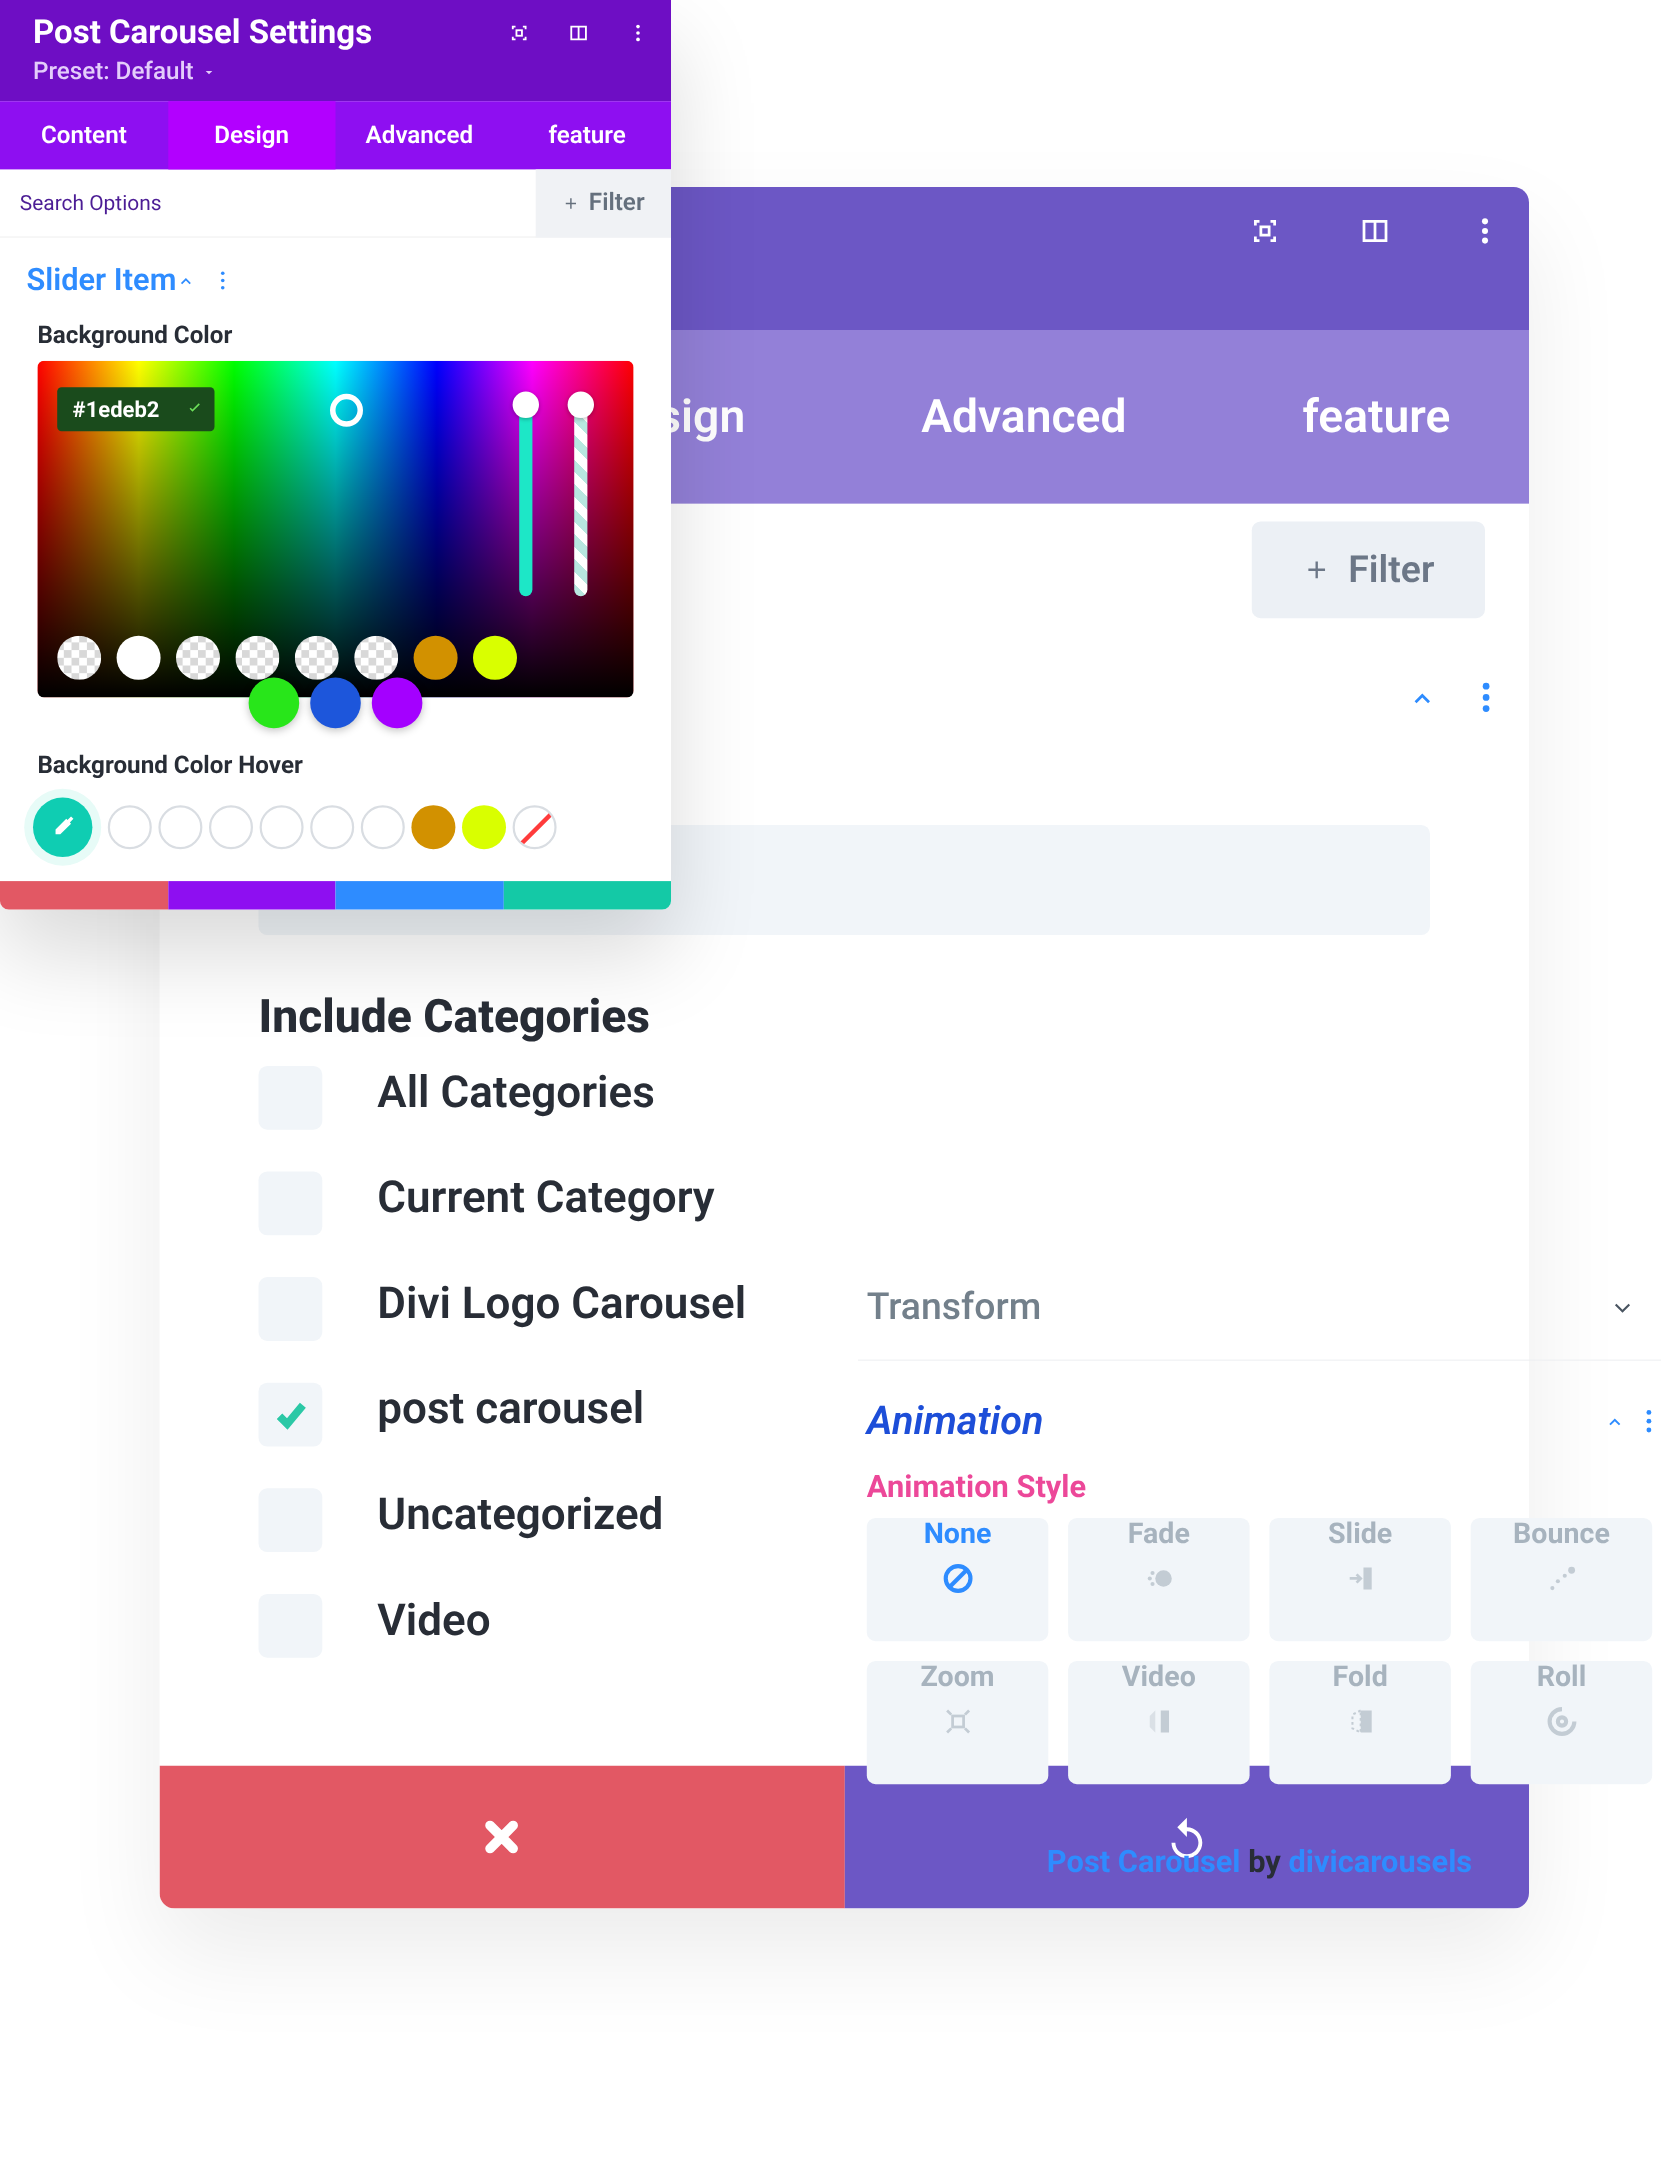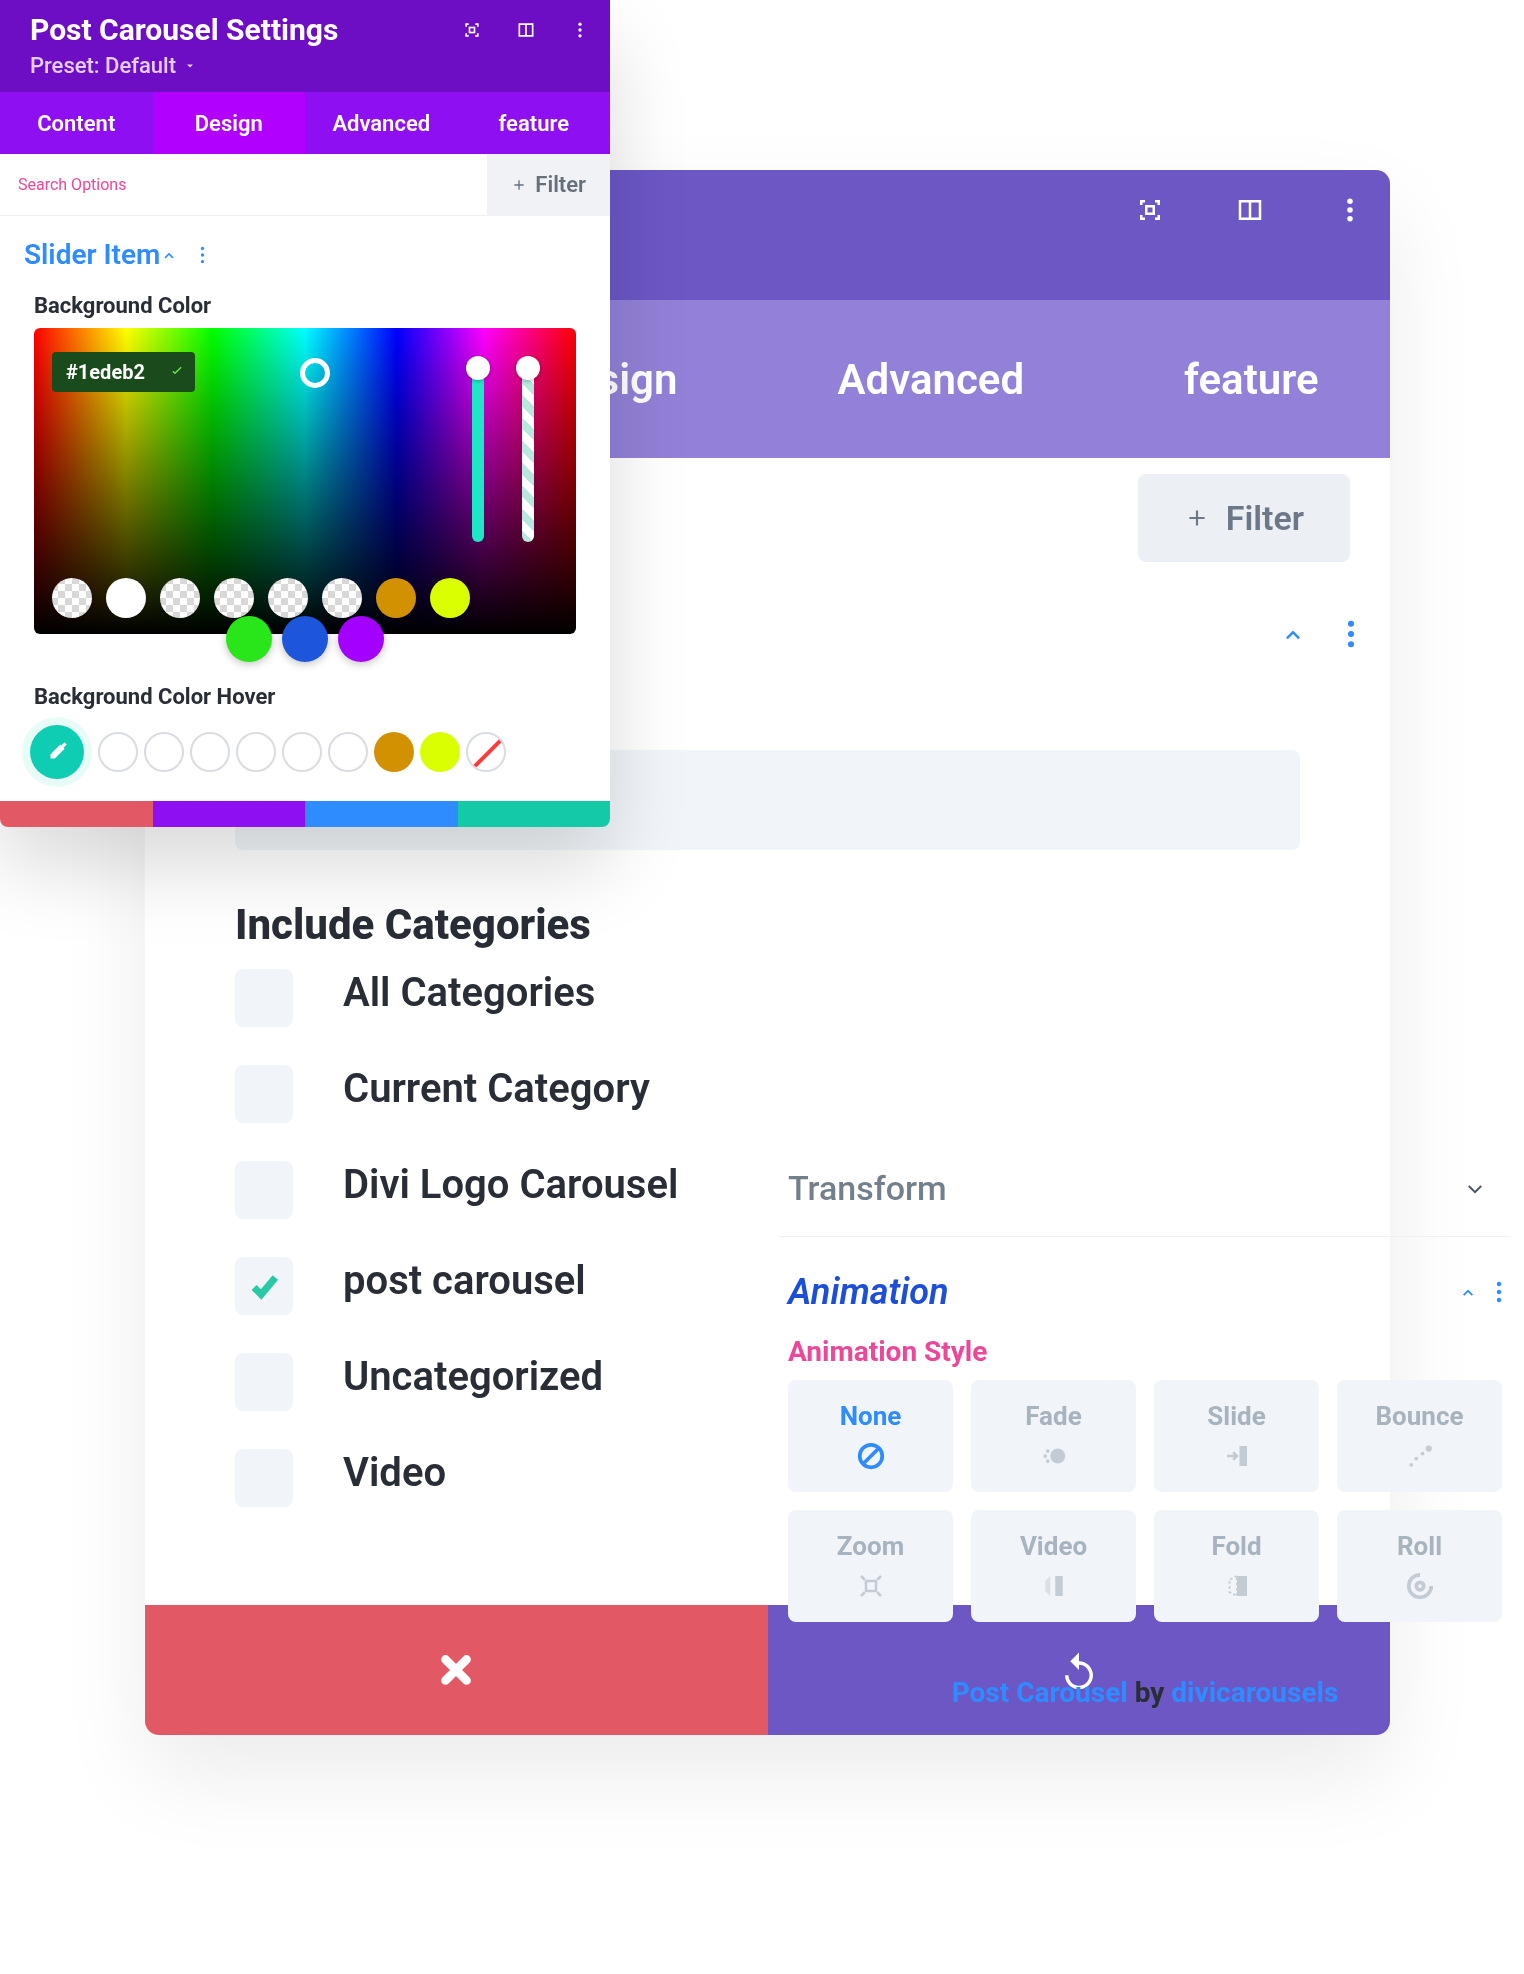--- a/index.html
+++ b/index.html
@@ -39,41 +39,41 @@
 .transform-row { display: flex; align-items: center; justify-content: space-between; padding: 28px 24px 28px 8px; border-bottom: 1px solid #eef0f3; }
 .transform-row .lbl { color: #73808b; font-size: 34px; font-weight: 500; }
 .transform-row svg { width: 22px; height: 22px; fill: #4a5561; }
 .anim-header { display: flex; align-items: center; justify-content: space-between; padding: 34px 8px 18px 8px; }
 .anim-title { color: #1d4ed8; font-size: 36px; font-weight: 600; font-style: italic; }
 .anim-header-icons { display: flex; align-items: center; gap: 18px; }
 .anim-header-icons svg.chev { width: 20px; height: 20px; fill: #2e8cff; }
 .anim-header-icons svg.dots { width: 6px; height: 22px; fill: #2e8cff; }
 .anim-style-lbl { font-size: 28px; font-weight: 700; color: #ec4899; padding: 4px 0 12px 8px; }
 .anim-grid { display: grid; grid-template-columns: repeat(4, 1fr); gap: 18px; padding: 0 8px 8px 8px; }
-.anim-cell { background: #f1f5f9; border-radius: 8px; height: 112px; display: flex; flex-direction: column; align-items: center; justify-content: center; gap: 10px; }
+.anim-cell { background: #f1f5f9; border-radius: 8px; height: 112px; display: flex; flex-direction: column; align-items: center; gap: 10px; }
 .anim-cell .nm { font-size: 26px; font-weight: 700; color: #a7b3be; }
 .anim-cell.active .nm { color: #2e8cff; }
 .anim-cell svg { width: 30px; height: 30px; }
 .credit { text-align: center; padding-top: 46px; font-size: 28px; color: #282d36; font-weight: 700; }
 .credit a { color: #2e8cff; text-decoration: none; font-weight: 700; }
 
 
 .front-panel { position: absolute; left: 0; top: 0; width: 610px; background: #fff; box-shadow: 0 40px 80px rgba(0,0,0,0.15); border-radius: 0 0 8px 8px; overflow: hidden; }
 .fp-header { background: #6e0ec4; padding: 12px 20px 14px 30px; }
 .fp-title-row { display: flex; align-items: center; justify-content: space-between; }
 .fp-title { color: #fff; font-size: 30px; font-weight: 700; }
 .fp-hicons { display: flex; gap: 34px; align-items: center; }
 .fp-hicons svg { width: 20px; height: 20px; fill: #fff; }
 .fp-preset { color: #e4cdfb; font-size: 22px; font-weight: 500; padding-top: 6px; display: flex; align-items: center; gap: 8px; }
 .fp-preset svg { width: 12px; height: 12px; fill: #e4cdfb; }
 .fp-tabs { background: #8e0ff1; display: flex; height: 62px; }
 .fp-tab { flex: 1; display: flex; align-items: center; justify-content: center; color: #fff; font-size: 22px; font-weight: 600; }
 .fp-tab.active { background: #b200ff; }
 .fp-search-row { display: flex; align-items: center; height: 62px; border-bottom: 1px solid #f0f0f0; }
-.fp-search { flex: 1; padding: 0 18px; color: #ec4899; font-size: 16px; }
+.fp-search { flex: 1; padding: 0 18px; color: #4c1d95; font-size: 19px; }
 .fp-filter { background: #f0f2f5; height: 62px; padding: 0 24px; display: flex; align-items: center; gap: 8px; color: #65707d; font-size: 22px; font-weight: 600; }
 .fp-filter svg { width: 16px; height: 16px; fill: #65707d; }
 .fp-section-head { display: flex; align-items: center; justify-content: flex-start; padding: 22px 24px; }
 .fp-section-head .lbl { color: #2e8cff; font-size: 28px; font-weight: 600; }
 .fp-section-head .ri { display: flex; align-items: center; gap: 22px; }
 .fp-section-head svg.chev { width: 18px; height: 18px; fill: #2e8cff; }
 .fp-section-head svg.dots { width: 5px; height: 18px; fill: #2e8cff; }
 .fp-label { font-size: 22px; font-weight: 700; color: #282d36; padding: 0 34px 10px 34px; }
 .fp-colorpicker { margin: 0 34px 18px 34px; border-radius: 6px; overflow: visible; position: relative; height: 306px; background: linear-gradient(to bottom, rgba(0,0,0,0) 0%, #000 100%), linear-gradient(to right, #ff0000 0%, #ffff00 17%, #00ff00 33%, #00ffff 50%, #0000ff 67%, #ff00ff 83%, #ff0000 100%); }
 .cp-hex { position: absolute; top: 24px; left: 18px; background: #1a4b1c; color: #fff; font-size: 20px; font-weight: 700; padding: 8px 50px 8px 14px; border-radius: 4px; display: flex; align-items: center; }

